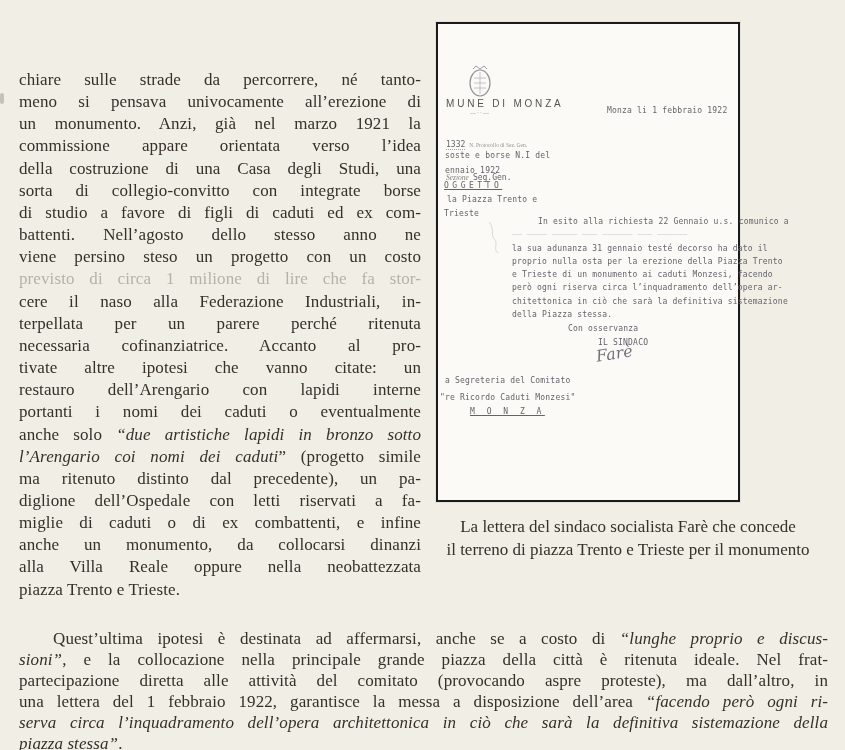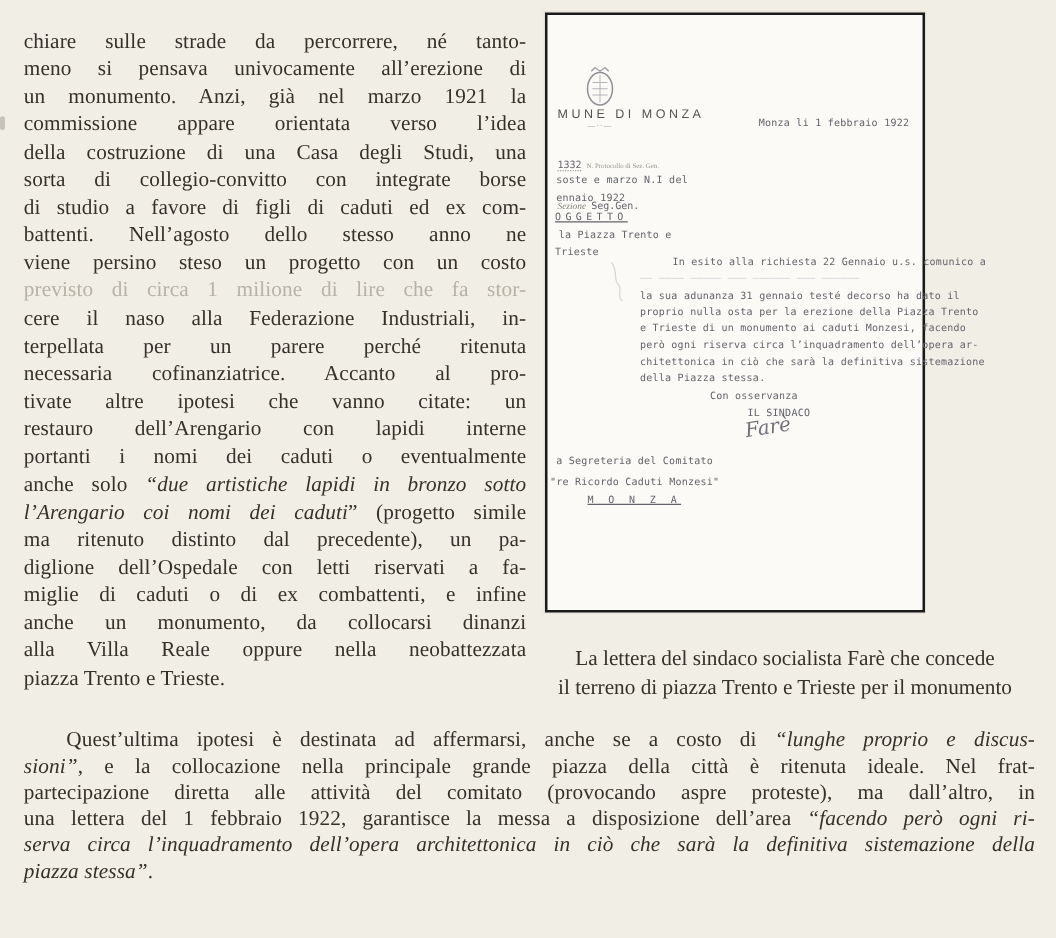--- a/index.html
+++ b/index.html
@@ -3,35 +3,35 @@
 <meta charset="utf-8">
 <style>
   html,body{margin:0;padding:0;}
   body{
     width:845px;height:750px;position:relative;overflow:hidden;
     background:#f1eee6;
     font-family:"Liberation Serif", serif;
     color:#363029;
   }
   
-  .textcol{position:absolute;}
+  .textcol{position:absolute;margin-top:47px;}
   #left-col{left:19px;top:22px;width:402px;font-size:17px;line-height:22.15px;}
   #bottom-para{left:19px;top:581px;width:809px;font-size:17px;line-height:21.1px;}
   .textcol .line{
     text-align:justify;text-align-last:justify;
     white-space:normal;
     letter-spacing:0.1px;
   }
   .textcol .line.end{text-align-last:left;}
   .textcol .line.indent{padding-left:34px;}
   .textcol .line.faded{color:#b7b2a6;}
   .it{font-style:italic;}
   
   #letter-frame{
-    position:absolute;left:436px;top:10px;width:304px;height:480px;
+    position:absolute;left:436px;top:22px;width:304px;height:480px;
     background:#fbfaf7;border:2px solid #1a1a1a;box-sizing:border-box;
     box-shadow:0 0 0 1px #e3e0d8;
   }
   .tw{
     position:absolute;
     font-family:"DejaVu Sans Mono", monospace;
     font-size:8px;color:#63636b;letter-spacing:0.2px;white-space:nowrap;
   }
   .tw.u{text-decoration:underline;}
   .tw.sp{letter-spacing:3.5px;text-align:center;}
@@ -116,21 +116,21 @@
   <div id="lh-sezione">
     <span class="pre">Sezione</span>
     <span class="val">Seg.Gen.</span>
   </div>
 
   <div id="lh-proto">
     <span class="num">1332</span>
     <span class="smallprint">N. Protocollo di Sez. Gen.</span>
   </div>
 
-  <div class="tw" style="left:7px;top:127px;">soste e marzo N.I del</div>
+  <div class="tw" style="left:7px;top:127px;">soste e borse N.I del</div>
   <div class="tw" style="left:7px;top:142px;">ennaio 1922</div>
   <div class="tw u sp" style="left:6px;top:157px;">OGGETTO</div>
   <div class="tw" style="left:9px;top:171px;">la Piazza Trento e</div>
   <div class="tw" style="left:6px;top:185px;">Trieste</div>
 
   <div class="tw" style="left:169px;top:82px;">Monza li 1 febbraio 1922</div>
 
   <svg id="pencil-mark" width="16" height="34" viewBox="0 0 16 34">
     <path d="M3 2 C9 8 4 16 9 20 C12 23 7 30 12 33" fill="none" stroke="#8a8a8a" stroke-width="1"></path>
   </svg>

